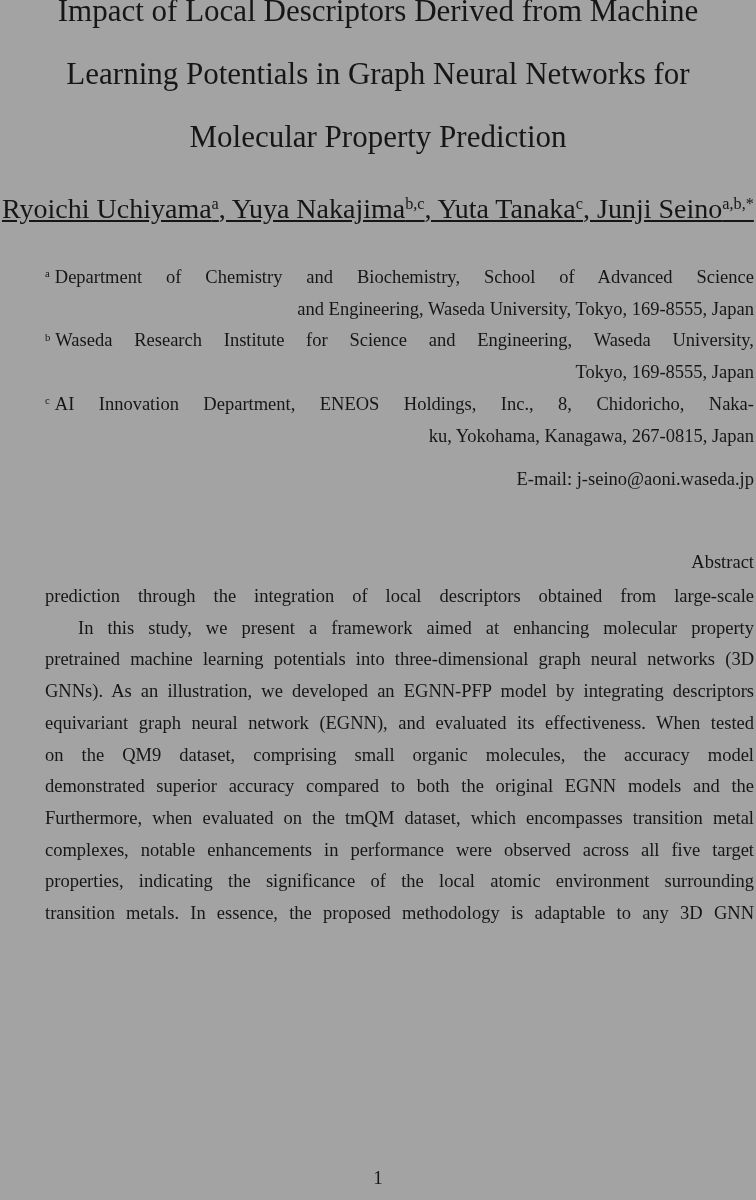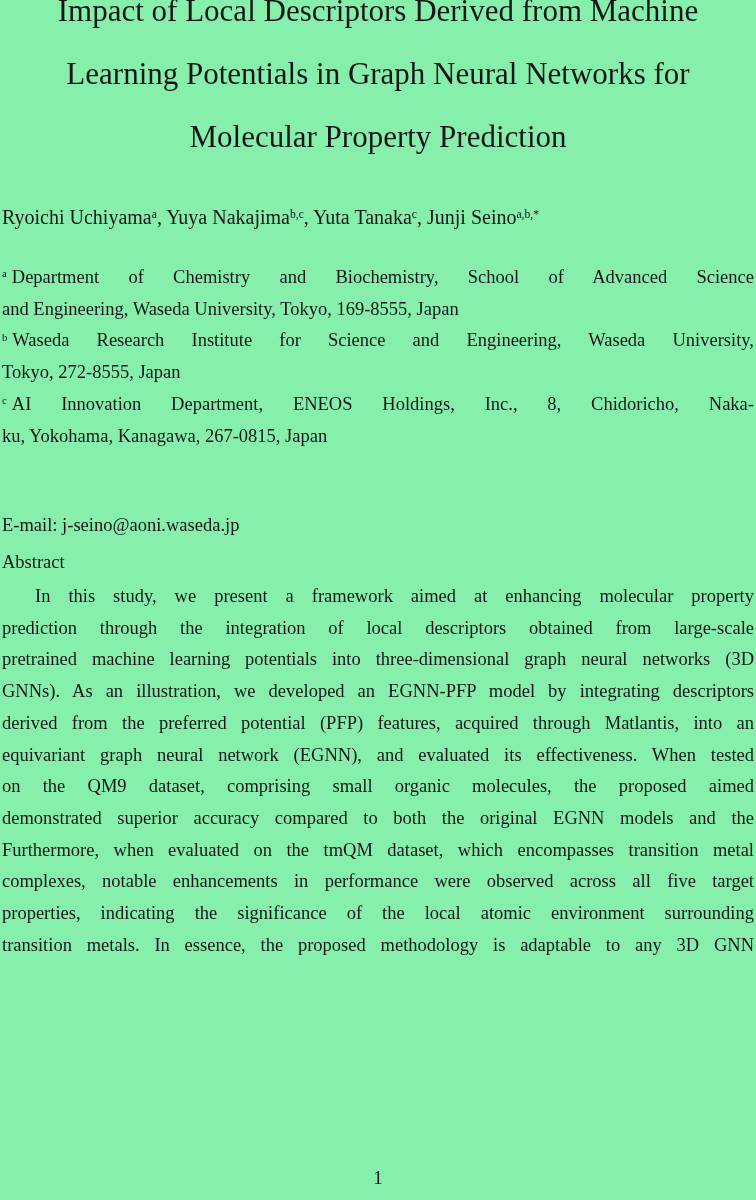--- a/index.html
+++ b/index.html
@@ -4,60 +4,61 @@
 <style>
   html, body {
     margin: 0;
     padding: 0;
     background: #ffffff;
   }
   .page {
     position: relative;
     width: 756px;
     height: 1200px;
-    background: #86efac;
+    background: #a3a3a3;
     color: #161616;
     font-family: "Liberation Serif", "DejaVu Serif", serif;
     overflow: hidden;
   }
   
   .title-block {
     position: absolute;
     top: -21px;
     left: 2px;
     width: 752px;
     font-size: 31px;
     line-height: 63px;
     text-align: center;
     white-space: nowrap;
   }
   
   .authors-block {
     position: absolute;
-    top: 200px;
+    top: 192px;
     left: 2px;
     width: 752px;
-    font-size: 20px;
+    font-size: 28px;
     line-height: 34px;
     white-space: nowrap;
+    text-decoration: underline;
   }
   
   .body-text {
     font-size: 18.5px;
     line-height: 31.7px;
   }
   .affil-block {
     position: absolute;
     top: 262px;
     left: 2px;
     width: 752px;
   }
   .email-block {
     position: absolute;
-    top: 510px;
+    top: 464px;
     left: 2px;
     width: 752px;
   }
   .abstract-label-block {
     position: absolute;
     top: 547px;
     left: 2px;
     width: 752px;
   }
   .abstract-block {
@@ -72,23 +73,24 @@
     left: 0;
     width: 756px;
     text-align: center;
     font-size: 19px;
     line-height: 24px;
   }
   
   .jline {               
     text-align: justify;
     text-align-last: justify;
+    margin-left: 43px;
   }
   .lline {               
-    text-align: left;
+    text-align: right;
   }
   .indent {
     text-indent: 33px;
   }
   sup {
     font-size: 58%;
     line-height: 0;
     vertical-align: baseline;
     position: relative;
     top: -0.55em;
@@ -107,37 +109,36 @@
     <div>Learning Potentials in Graph Neural Networks for</div>
     <div>Molecular Property Prediction</div>
   </header>
 
   <div class="authors-block"><span>Ryoichi Uchiyama</span><sup>a</sup><span>, Yuya Nakajima</span><sup>b,c</sup><span>, Yuta Tanaka</span><sup>c</sup><span>, Junji Seino</span><sup>a,b,*</sup></div>
 
   <section class="affil-block body-text">
     <div class="jline"><sup class="aff-sup">a</sup><span>Department of Chemistry and Biochemistry, School of Advanced Science</span></div>
     <div class="lline">and Engineering, Waseda University, Tokyo, 169-8555, Japan</div>
     <div class="jline"><sup class="aff-sup">b</sup><span>Waseda Research Institute for Science and Engineering, Waseda University,</span></div>
-    <div class="lline">Tokyo, 272-8555, Japan</div>
+    <div class="lline">Tokyo, 169-8555, Japan</div>
     <div class="jline"><sup class="aff-sup">c</sup><span>AI Innovation Department, ENEOS Holdings, Inc., 8, Chidoricho, Naka-</span></div>
     <div class="lline">ku, Yokohama, Kanagawa, 267-0815, Japan</div>
   </section>
 
   <div class="email-block body-text lline">E-mail: j-seino@aoni.waseda.jp</div>
 
   <div class="abstract-label-block body-text lline">Abstract</div>
 
   <section class="abstract-block body-text">
+    <div class="jline">prediction through the integration of local descriptors obtained from large-scale</div>
     <div class="jline indent">In this study, we present a framework aimed at enhancing molecular property</div>
-    <div class="jline">prediction through the integration of local descriptors obtained from large-scale</div>
     <div class="jline">pretrained machine learning potentials into three-dimensional graph neural networks (3D</div>
     <div class="jline">GNNs). As an illustration, we developed an EGNN-PFP model by integrating descriptors</div>
-    <div class="jline">derived from the preferred potential (PFP) features, acquired through Matlantis, into an</div>
     <div class="jline">equivariant graph neural network (EGNN), and evaluated its effectiveness. When tested</div>
-    <div class="jline">on the QM9 dataset, comprising small organic molecules, the proposed aimed</div>
+    <div class="jline">on the QM9 dataset, comprising small organic molecules, the accuracy model</div>
     <div class="jline">demonstrated superior accuracy compared to both the original EGNN models and the</div>
     <div class="jline">Furthermore, when evaluated on the tmQM dataset, which encompasses transition metal</div>
     <div class="jline">complexes, notable enhancements in performance were observed across all five target</div>
     <div class="jline">properties, indicating the significance of the local atomic environment surrounding</div>
     <div class="jline">transition metals. In essence, the proposed methodology is adaptable to any 3D GNN</div>
   </section>
 
   <footer class="pagenum-block">1</footer>
 
 </div>

